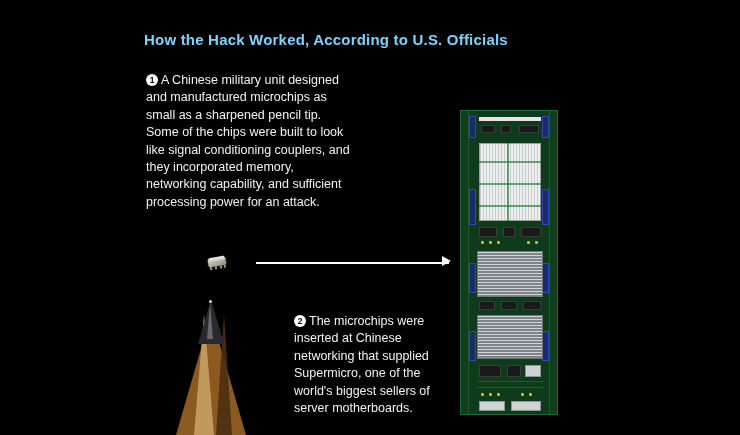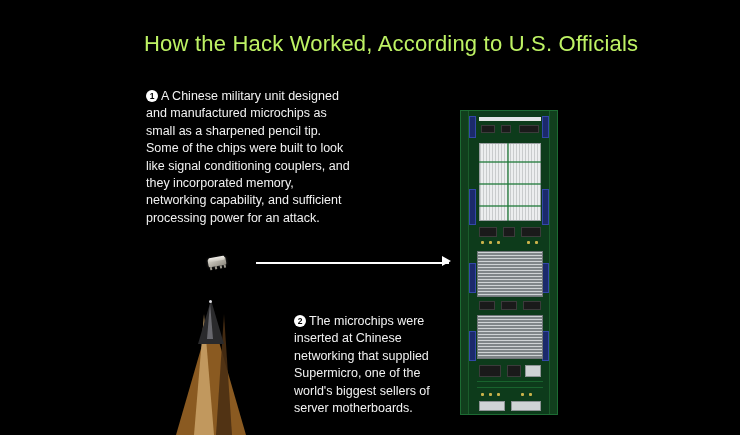--- a/index.html
+++ b/index.html
@@ -21,37 +21,36 @@
     width: 740px;
     height: 435px;
     background: #000000;
   }
 
   
   .title {
     position: absolute;
     left: 144px;
     top: 31px;
-    font-size: 22px;
+    font-size: 15px;
     letter-spacing: 0.2px;
-    color: #bef264;
-    font-weight: 400;
+    color: #7dd3fc;
+    font-weight: 700;
     white-space: nowrap;
   }
 
   
   .caption1 {
     position: absolute;
     left: 146px;
     top: 72px;
     width: 205px;
     font-size: 12.5px;
     line-height: 17.4px;
     color: #f2f2f2;
-    margin-top: 16px;
   }
   .caption2 {
     position: absolute;
     left: 294px;
     top: 313px;
     width: 152px;
     font-size: 12.5px;
     line-height: 17.4px;
     color: #f2f2f2;
   }

